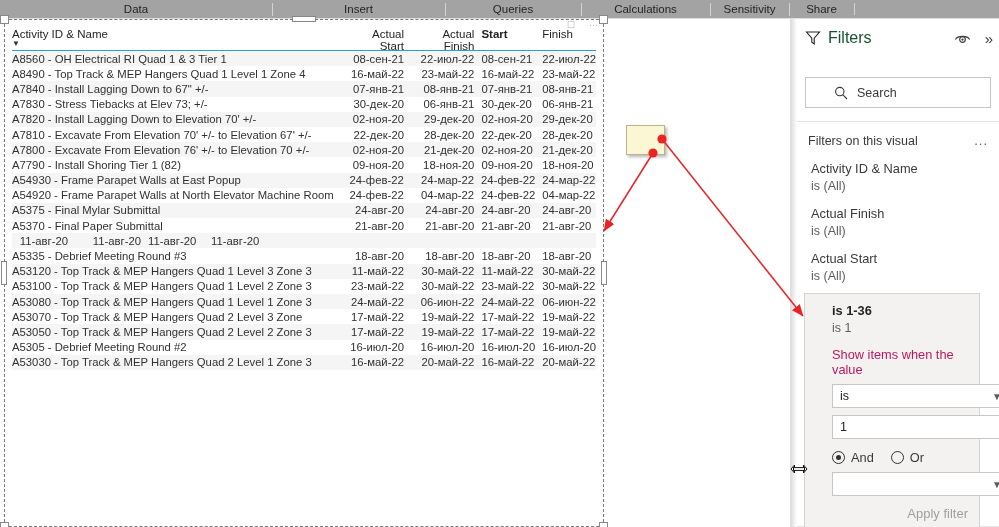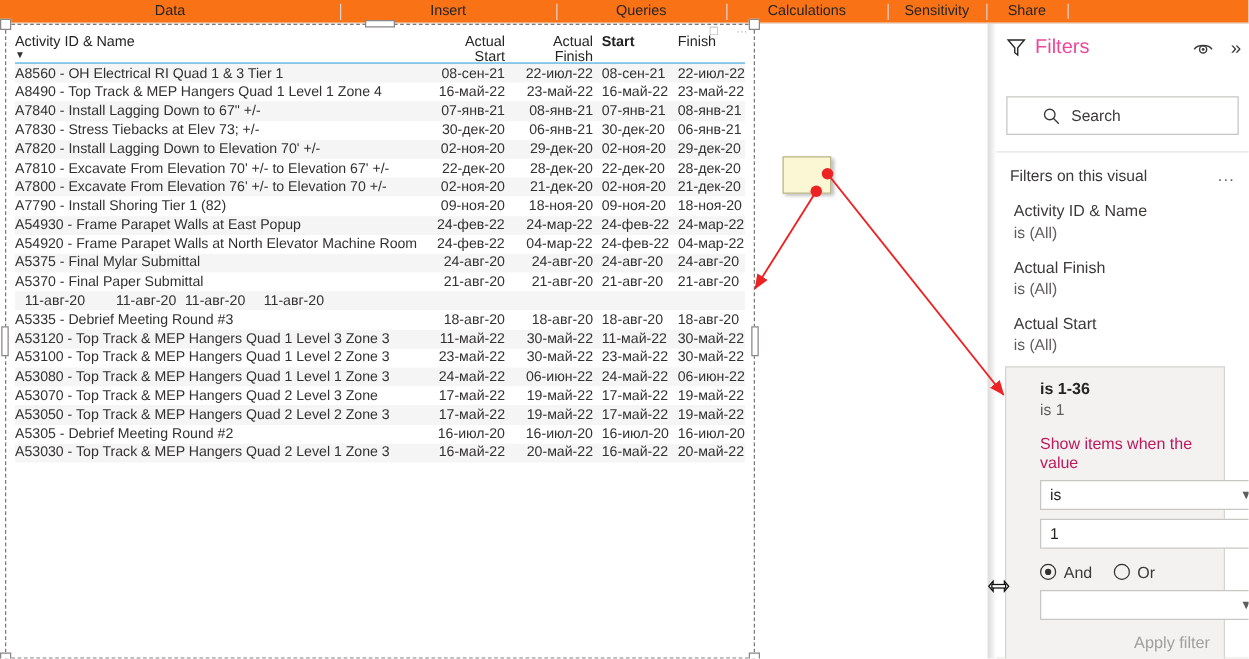--- a/index.html
+++ b/index.html
@@ -9,21 +9,21 @@
     overflow: hidden;
     background: #ffffff;
     font-family: "Liberation Sans", sans-serif;
     color: #252423;
   }
   #app { position: relative; width: 999px; height: 527px; overflow: hidden; background:#fff; }
 
   
   .ribbon {
     position: absolute; left: 0; top: 0; width: 999px; height: 19px;
-    background: #f97316;
+    background: #a3a3a3;
     border-bottom: 1px solid #e1dfdd;
     display: flex; align-items: center;
   }
   .ribbon-tab {
     position: relative;
     font-size: 11.5px; color: #252423;
     text-align: center;
     line-height: 18px; height: 19px;
     white-space: nowrap;
   }
@@ -127,21 +127,21 @@
   }
   .pane-shadowstrip {
     position: absolute; left: 0; top: 0; width: 6px; height: 508px;
     background: linear-gradient(to right, rgba(0,0,0,0.13), rgba(0,0,0,0));
   }
   .pane-head {
     position: absolute; left: 14px; top: 10px; right: 8px;
     display: flex; align-items: center;
   }
   .funnel-icon { width: 16px; height: 16px; margin-right: 7px; }
-  .pane-title { font-size: 16px; color: #ec4899; }
+  .pane-title { font-size: 16px; color: #14532d; }
   .pane-head-icons { margin-left: auto; display: flex; align-items: center; gap: 14px; }
   .eye-icon { width: 17px; height: 13px; }
   .chev-icon { font-size: 15px; color: #3b3a39; line-height: 13px; letter-spacing:-2px;}
 
   .search-box {
     position: absolute; left: 14px; top: 58px; width: 186px; height: 31px;
     border: 1px solid #c8c6c4; background: #fff;
     display: flex; align-items: center; padding-left: 28px;
   }
   .search-icon { width: 14px; height: 14px; margin-right: 9px; flex: none; }

